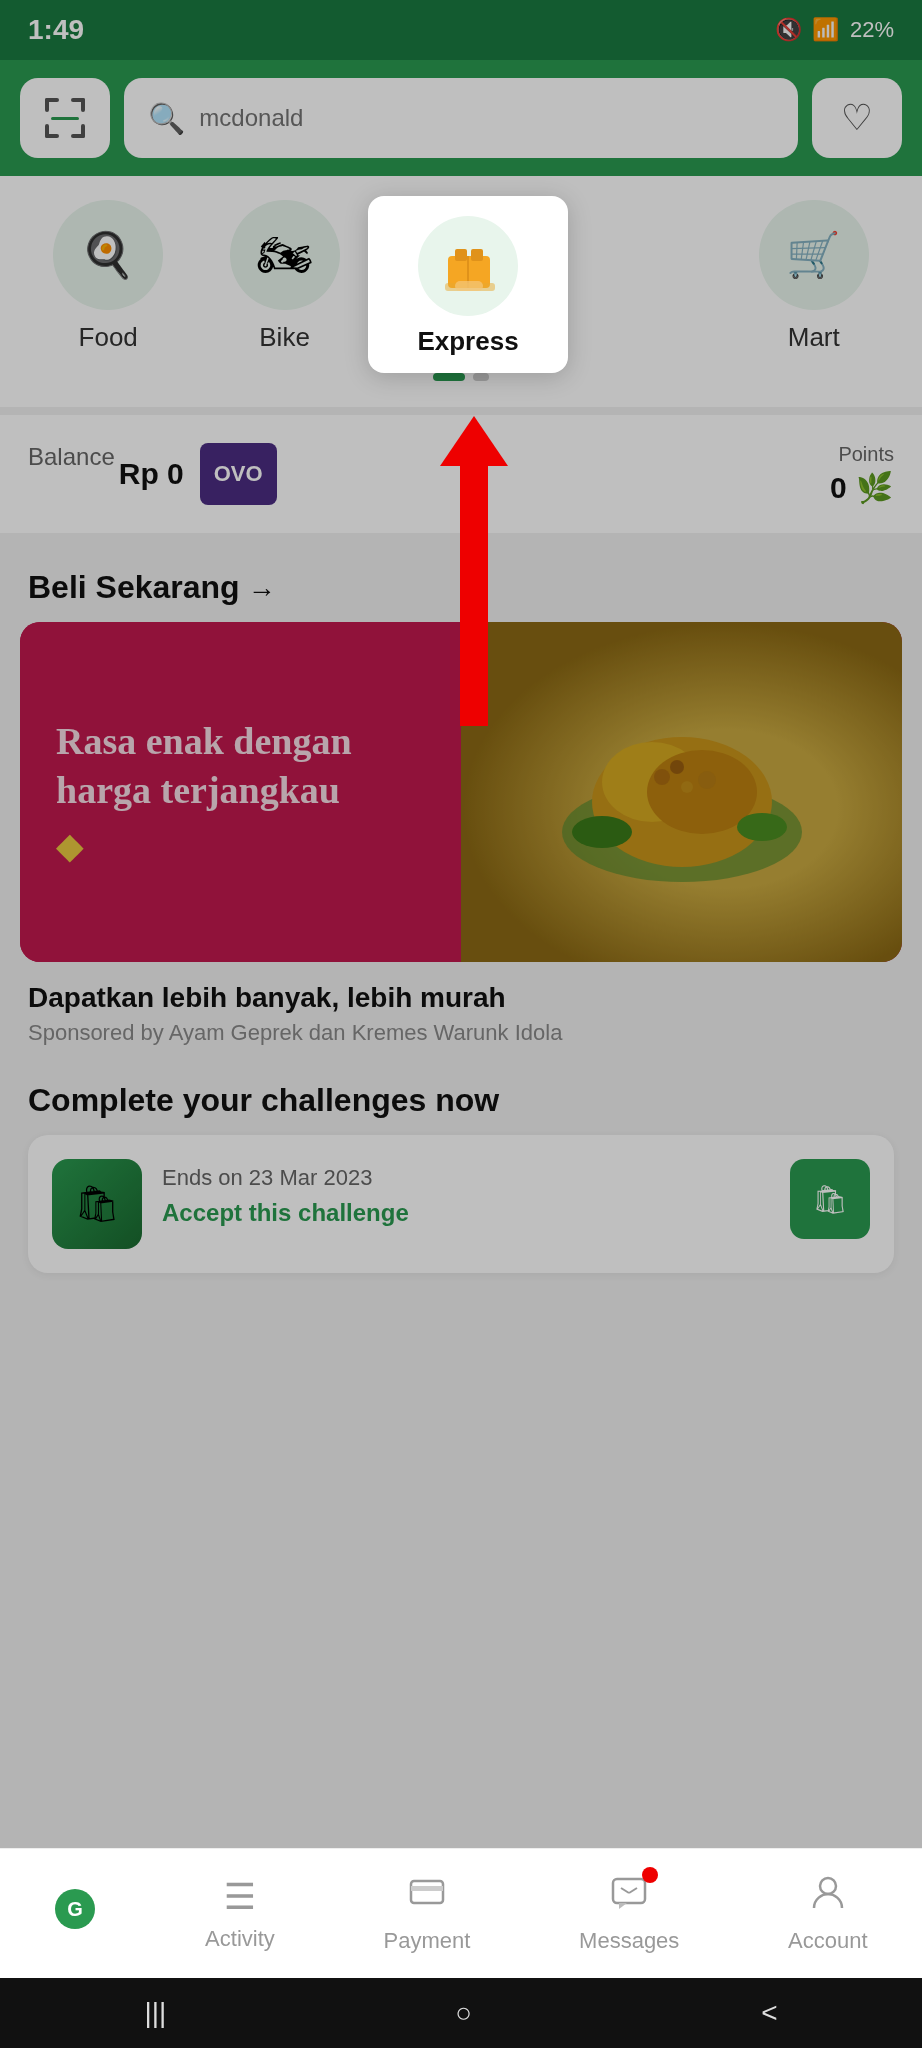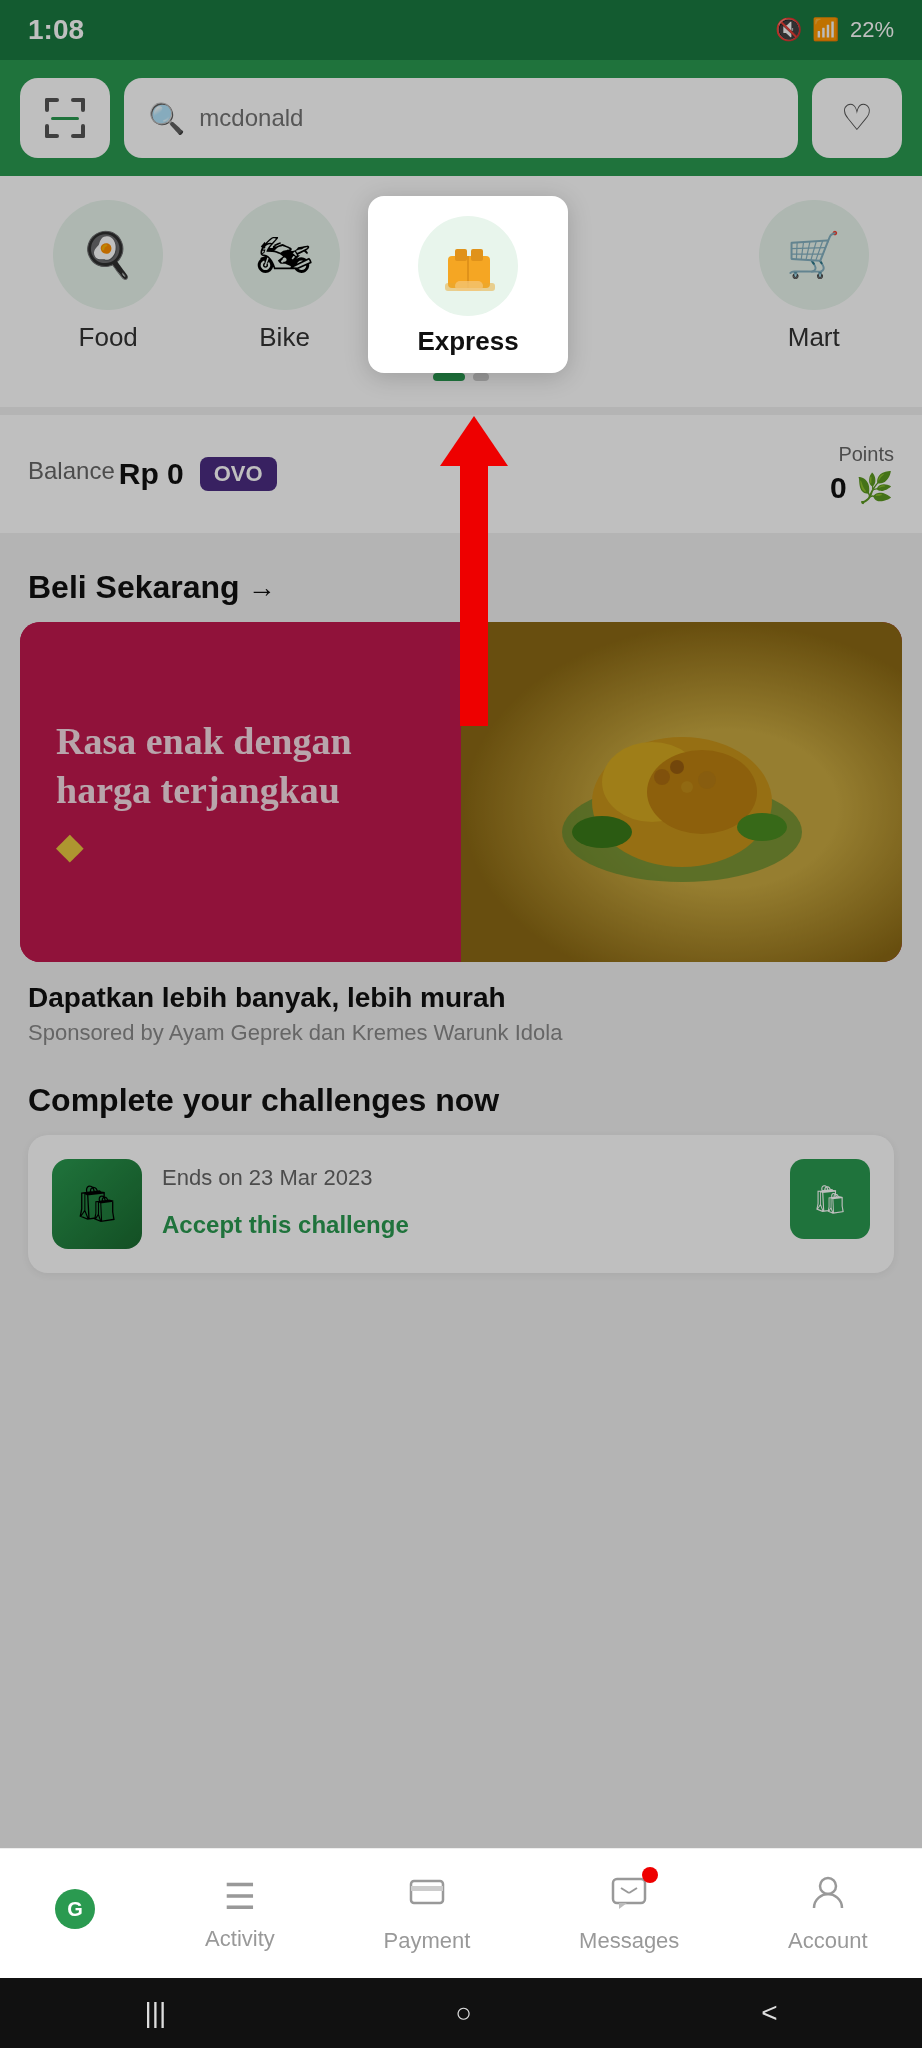--- a/index.html
+++ b/index.html
@@ -222,21 +222,21 @@
     }
     .balance-amount {
       font-size: 30px;
       font-weight: 700;
       color: #111;
     }
     .ovo-badge {
       background: #4b2d82;
       color: white;
       border-radius: 8px;
-      padding: 4px 14px;
+      padding: 18px 14px;
       font-size: 22px;
       font-weight: 700;
     }
     .balance-right {
       display: flex;
       flex-direction: column;
       align-items: flex-end;
       gap: 4px;
     }
     .points-title {
@@ -380,21 +380,21 @@
     }
     .challenge-ends {
       font-size: 22px;
       color: #666;
       margin-top: 6px;
     }
     .challenge-link {
       font-size: 24px;
       color: #2a9a50;
       font-weight: 600;
-      margin-top: 20px;
+      margin-top: 8px;
     }
     .challenge-icon-right {
       width: 80px;
       height: 80px;
       border-radius: 14px;
       background: #2a9a50;
       flex-shrink: 0;
       display: flex;
       align-items: center;
       justify-content: center;
@@ -481,21 +481,21 @@
     .car-icon { font-size: 44px; }
     .express-icon-cat { font-size: 44px; }
     .mart-icon { font-size: 44px; }
   </style>
 </head>
 <body>
 
 <div style="position:relative; width:922px; min-height:2048px; overflow:hidden;">
 
   <div class="status-bar">
-    <span class="status-time">1:08</span>
+    <span class="status-time">1:49</span>
     <div class="status-icons">
       <span>🔇</span>
       <span>📶</span>
       <span>22%</span>
     </div>
   </div>
 
   <div class="search-area">
     <div class="scan-btn">
       <svg class="scan-icon-svg" viewBox="0 0 48 48" fill="none" xmlns="http://www.w3.org/2000/svg">

